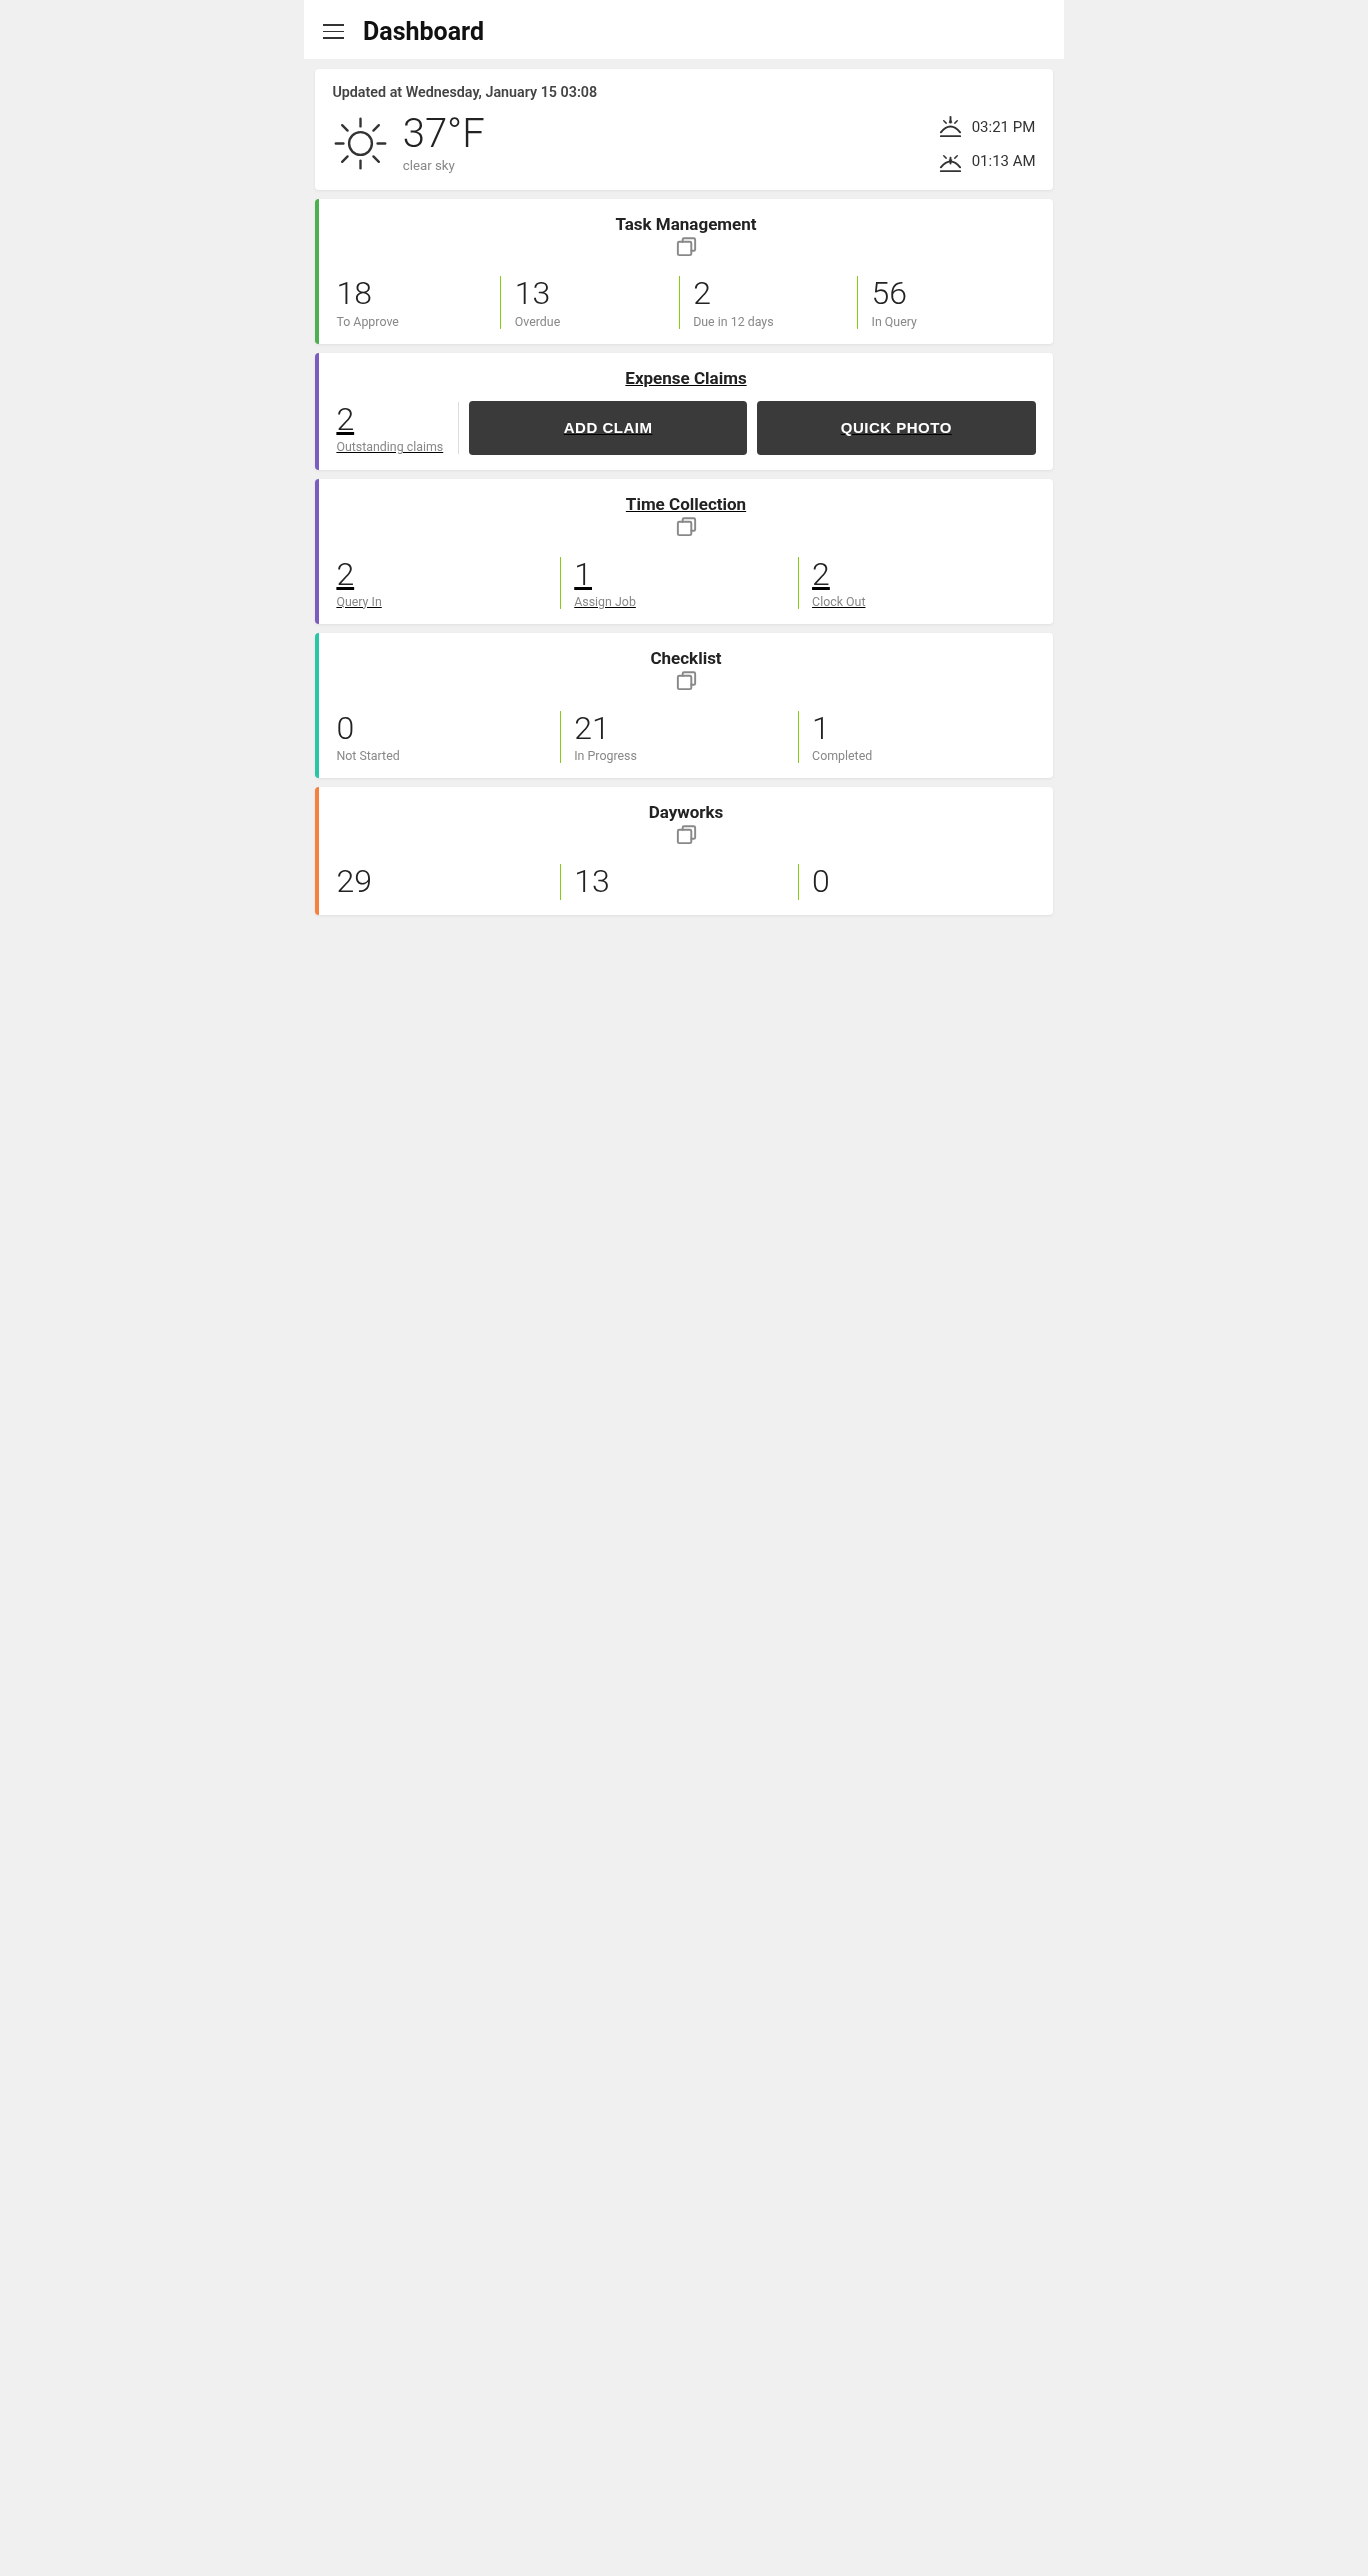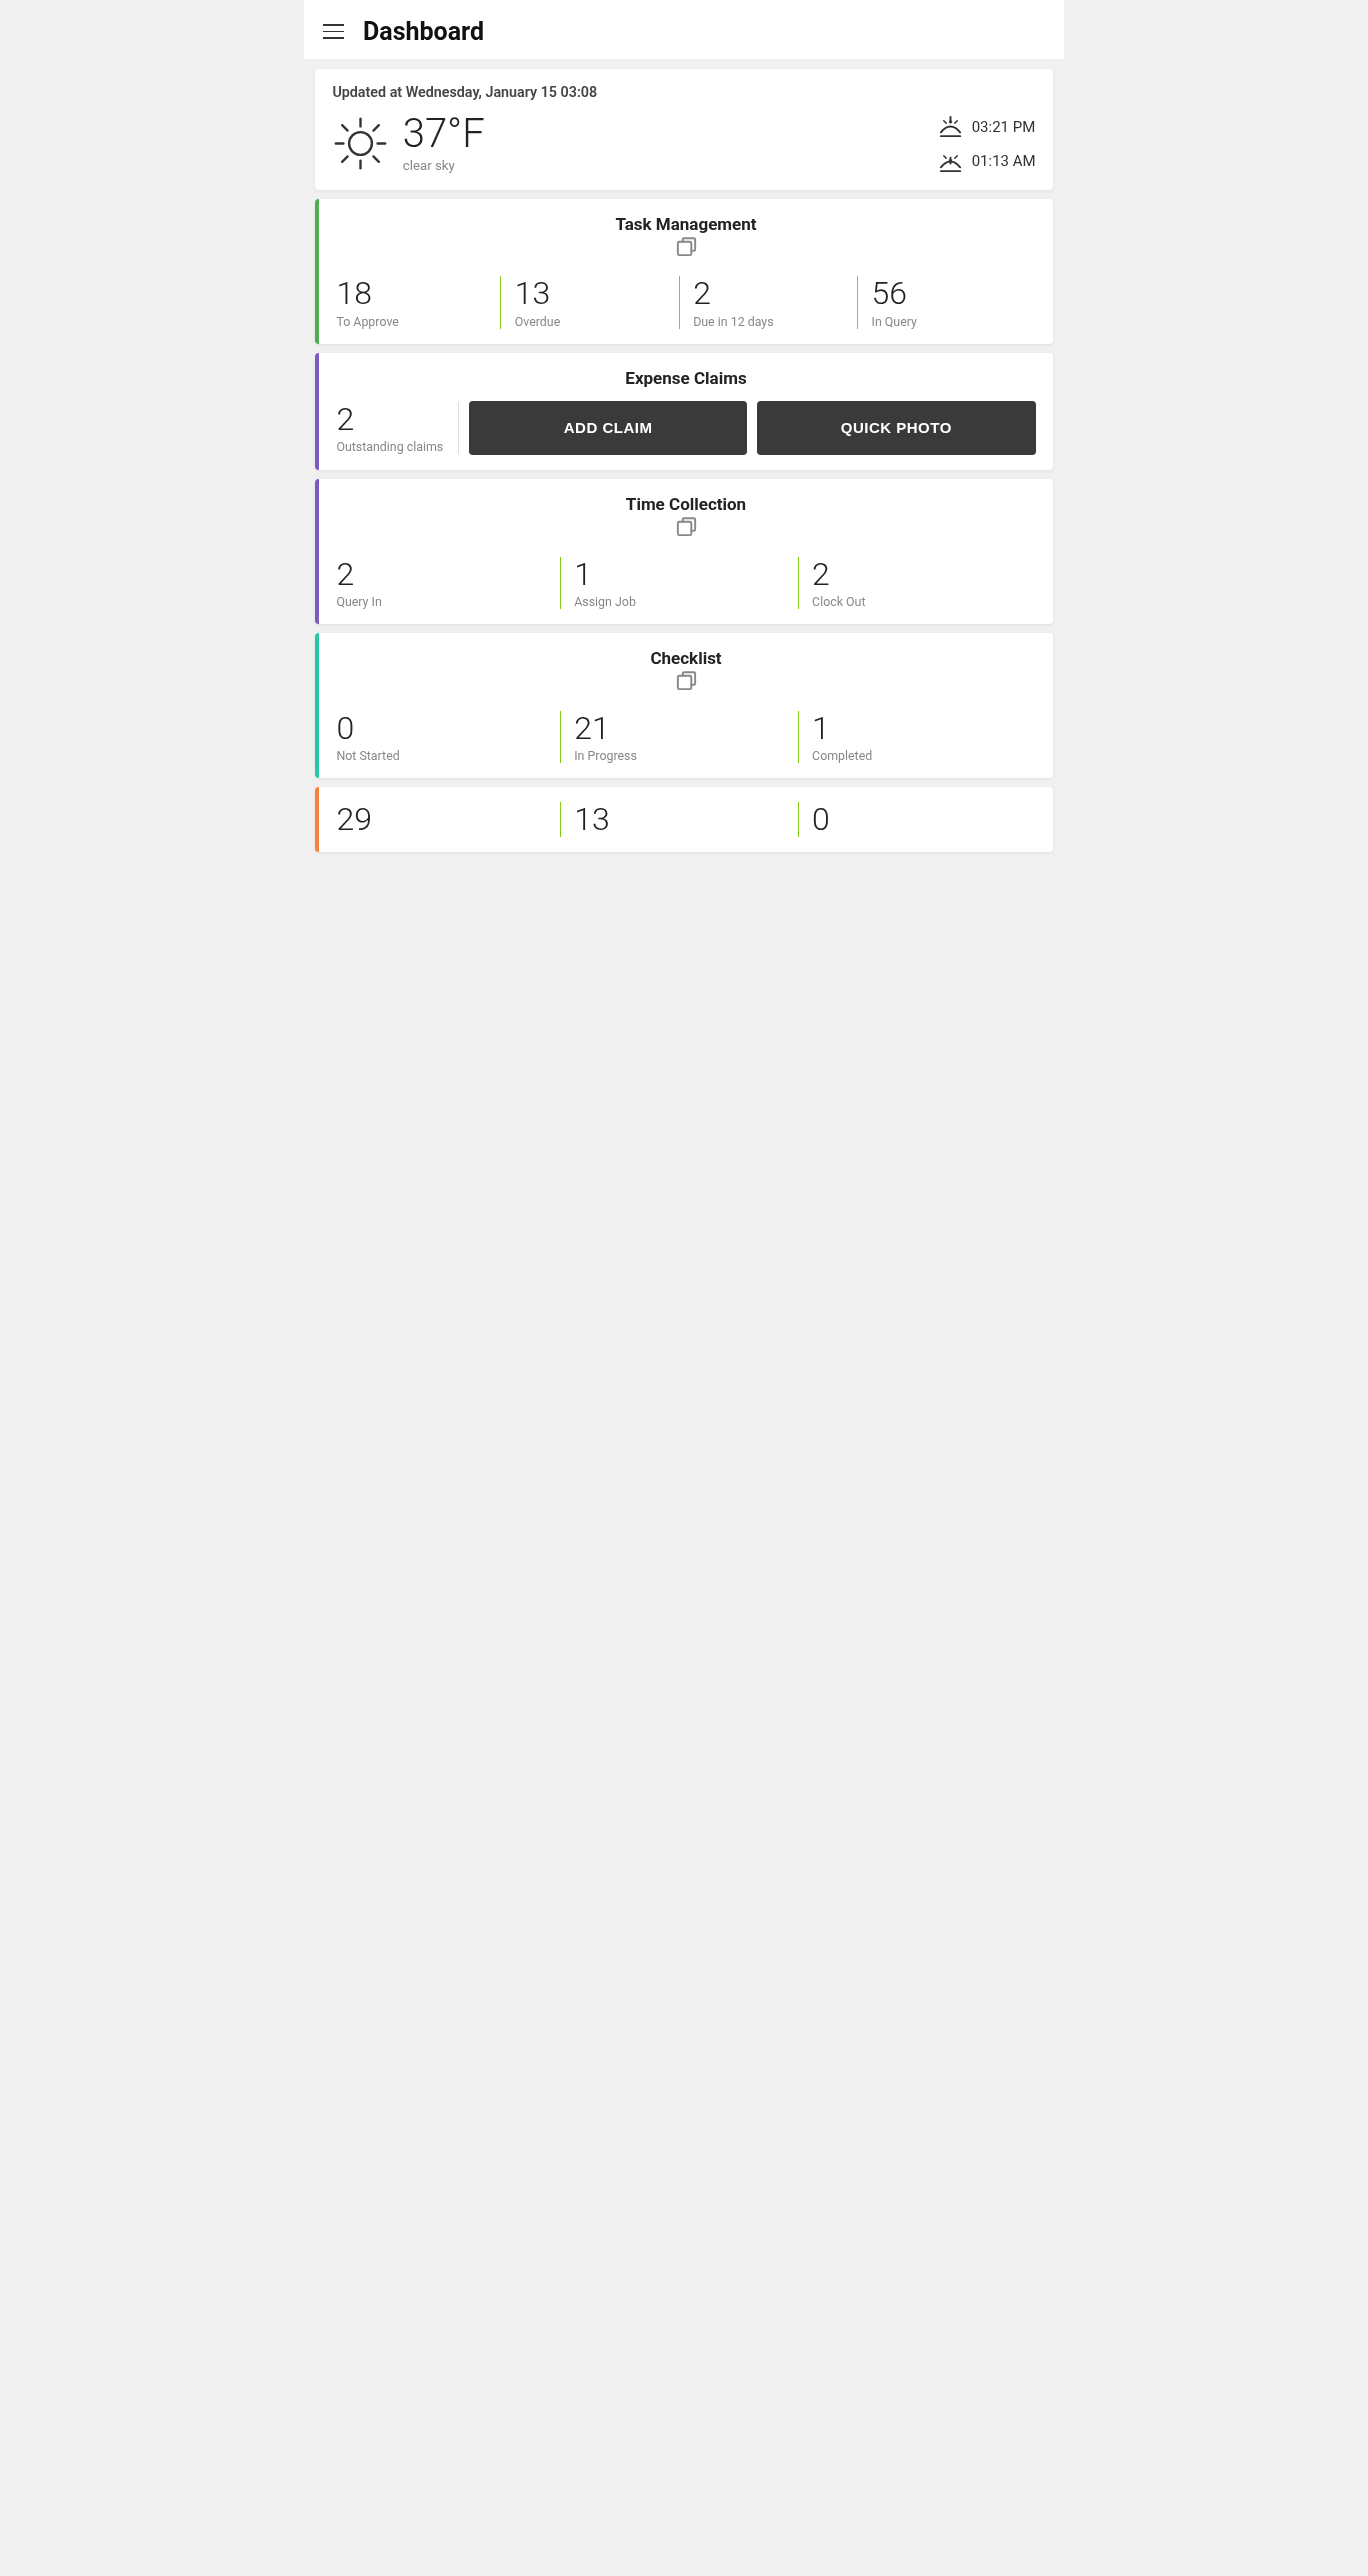--- a/index.html
+++ b/index.html
@@ -100,20 +100,21 @@
       width: 27px;
       height: 27px;
     }
 
     
     .card-accent {
       border-left: 4.8px solid #4caf50;
     }
     .card-accent-purple {
       border-left: 4.8px solid #7c5cbf;
+      text-decoration: underline;
     }
     .card-accent-teal {
       border-left: 4.8px solid #26c6a6;
     }
     .card-accent-orange {
       border-left: 4.8px solid #f5813e;
     }
 
     
     .card-header {
@@ -360,20 +361,29 @@
       <div class="stat-label">In Progress</div>
     </div>
     <div class="stat-item">
       <div class="stat-number">1</div>
       <div class="stat-label">Completed</div>
     </div>
   </div>
 </div>
 
 <div class="card card-accent-orange">
+  <div class="card-header">
+    <span class="card-title">Dayworks</span>
+    <span class="copy-icon">
+      <svg class="copy-svg" viewBox="0 0 26 26" fill="none" xmlns="http://www.w3.org/2000/svg">
+        <rect x="4" y="8" width="14" height="14" rx="1.5" stroke="#888" stroke-width="2" fill="none"></rect>
+        <path d="M9 8V6a1.5 1.5 0 0 1 1.5-1.5h10A1.5 1.5 0 0 1 22 6v10a1.5 1.5 0 0 1-1.5 1.5H18" stroke="#888" stroke-width="2" fill="none" stroke-linecap="round"></path>
+      </svg>
+    </span>
+  </div>
   <div class="stats-row">
     <div class="stat-item">
       <div class="stat-number">29</div>
     </div>
     <div class="stat-item">
       <div class="stat-number">13</div>
     </div>
     <div class="stat-item">
       <div class="stat-number">0</div>
     </div>

